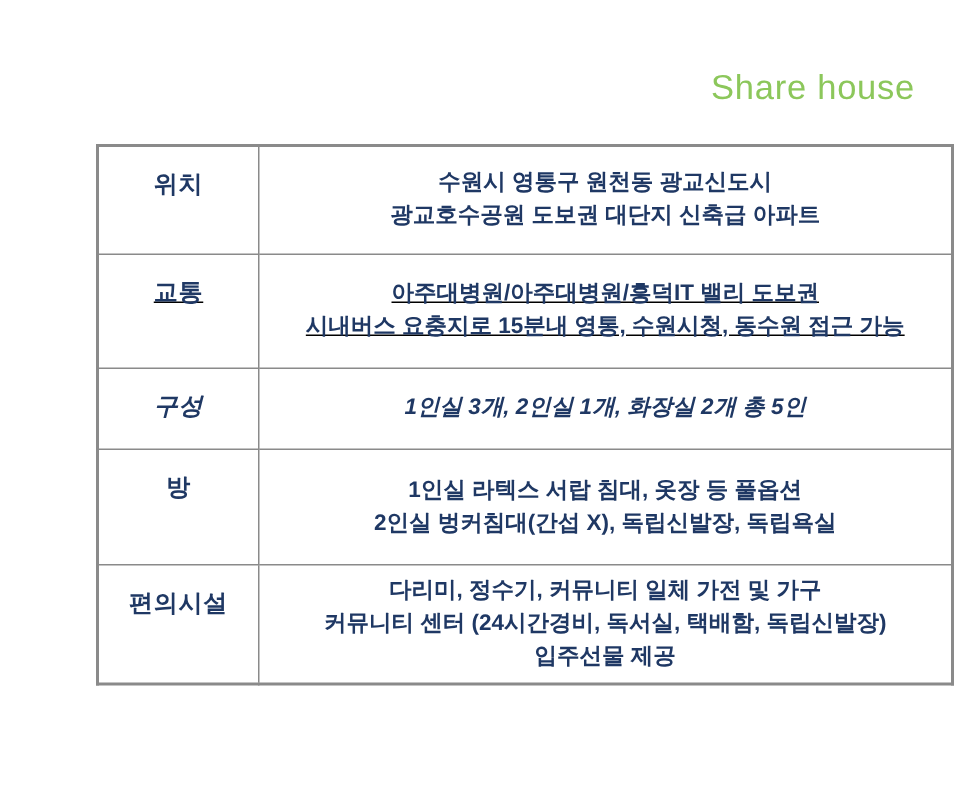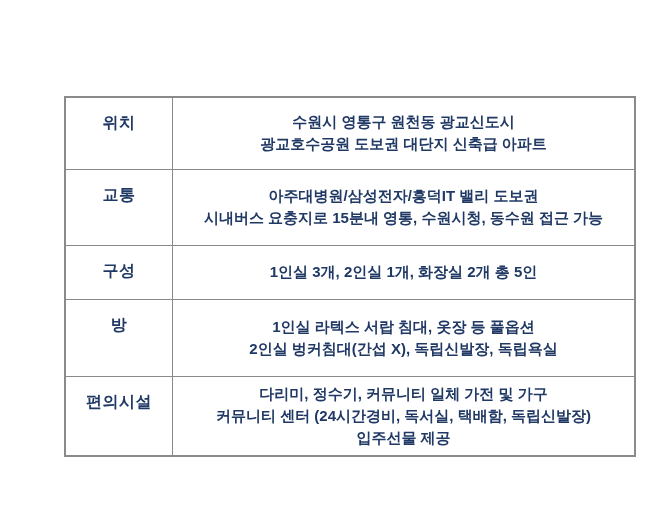--- a/index.html
+++ b/index.html
@@ -62,44 +62,45 @@
     letter-spacing: 0.5px;
   }
   td.content-cell {
     text-align: center;
     vertical-align: middle;
     font-size: 15px;
     line-height: 22px;
     padding: 4px 0;
   }
   tr.r1 { height: 72px; }
-  tr.r2 { height: 76px; }
-  tr.r3 { height: 54px; }
+  tr.r2 { height: 76px; text-decoration: underline; }
+  tr.r3 { height: 54px; font-style: italic; }
   tr.r4 { height: 77px; }
   tr.r5 { height: 80px; }
 </style>
 </head>
 <body>
 
 <div class="brand">
+  <span class="brand-prefix">Share house</span>
 </div>
 
 <table class="info">
   <tbody>
     <tr class="r1">
       <td class="label-cell">위치</td>
       <td class="content-cell">
         <div>수원시 영통구 원천동 광교신도시</div>
         <div>광교호수공원 도보권 대단지 신축급 아파트</div>
       </td>
     </tr>
     <tr class="r2">
       <td class="label-cell">교통</td>
       <td class="content-cell">
-        <div>아주대병원/삼성전자/흥덕IT 밸리 도보권</div>
+        <div>아주대병원/아주대병원/흥덕IT 밸리 도보권</div>
         <div>시내버스 요충지로 15분내 영통, 수원시청, 동수원 접근 가능</div>
       </td>
     </tr>
     <tr class="r3">
       <td class="label-cell">구성</td>
       <td class="content-cell">
         <div>1인실 3개, 2인실 1개, 화장실 2개 총 5인</div>
       </td>
     </tr>
     <tr class="r4">

